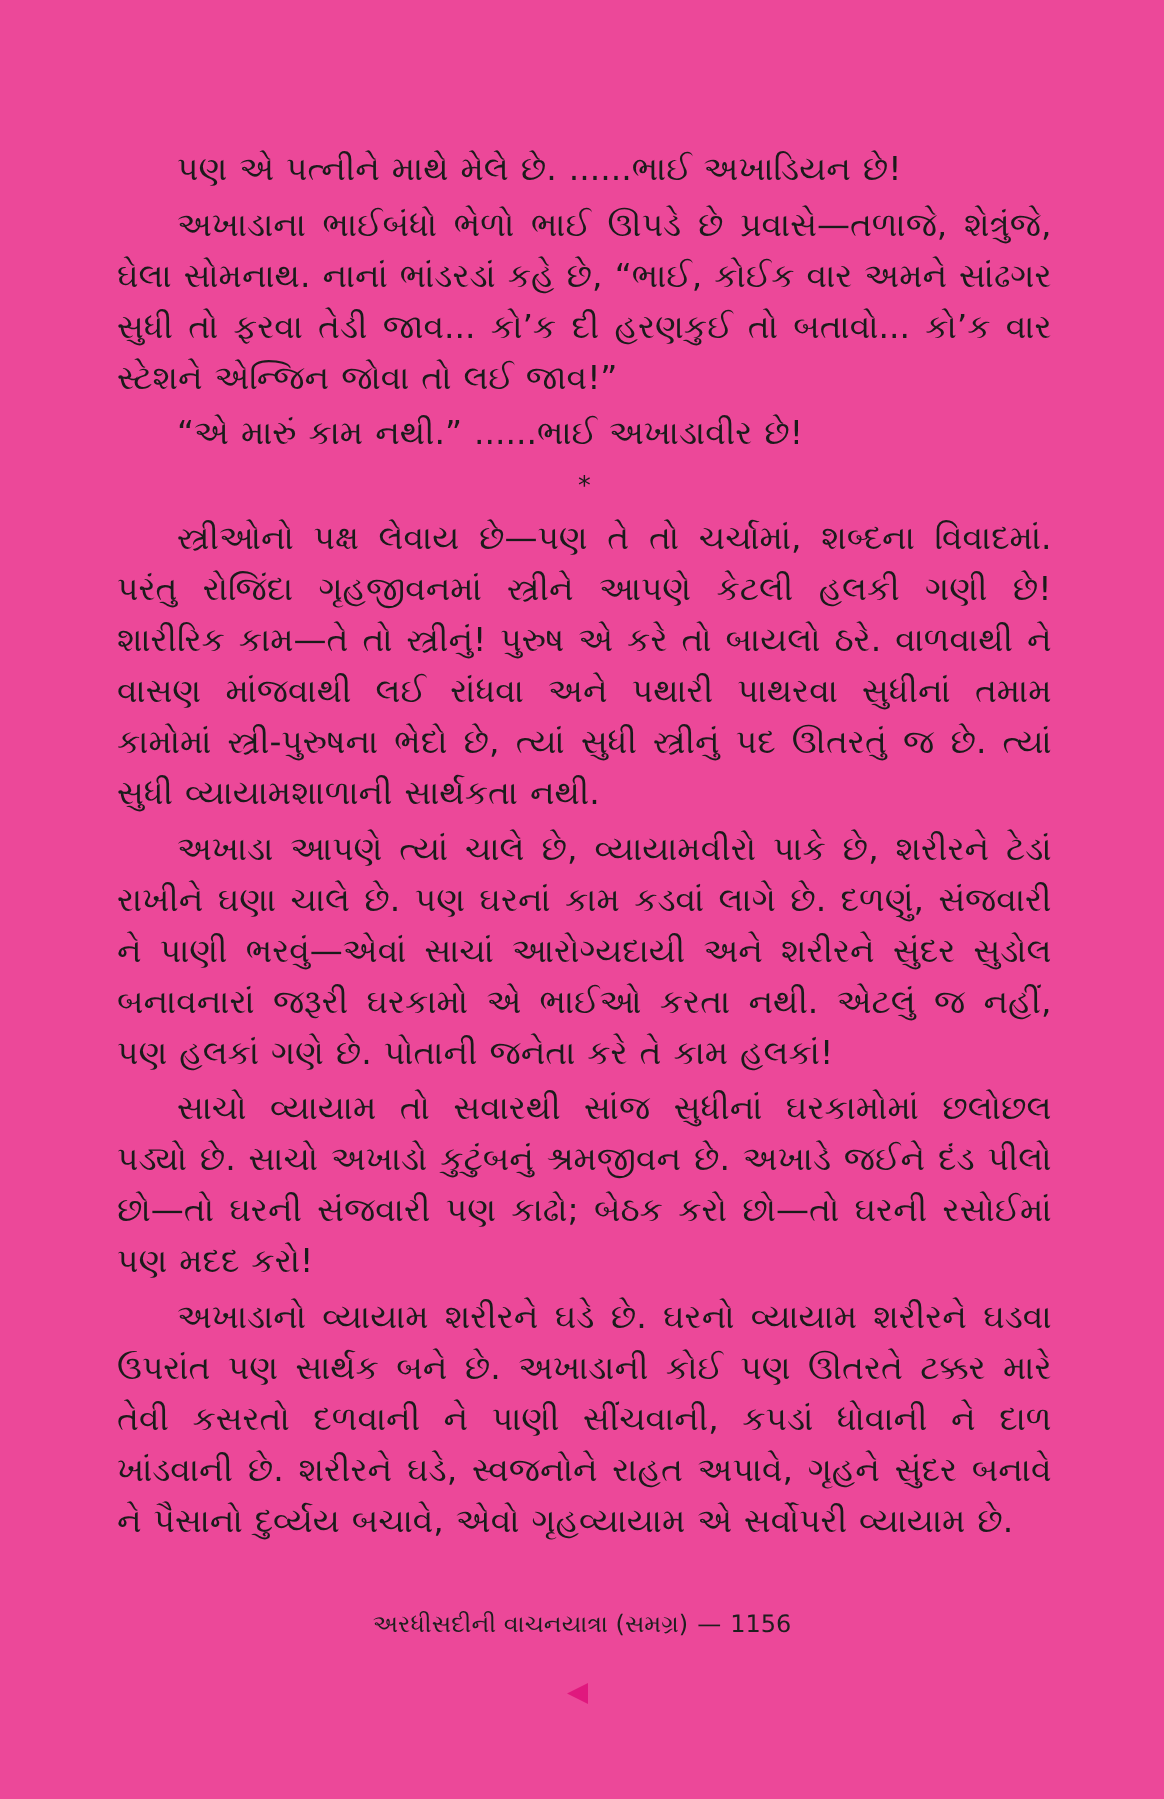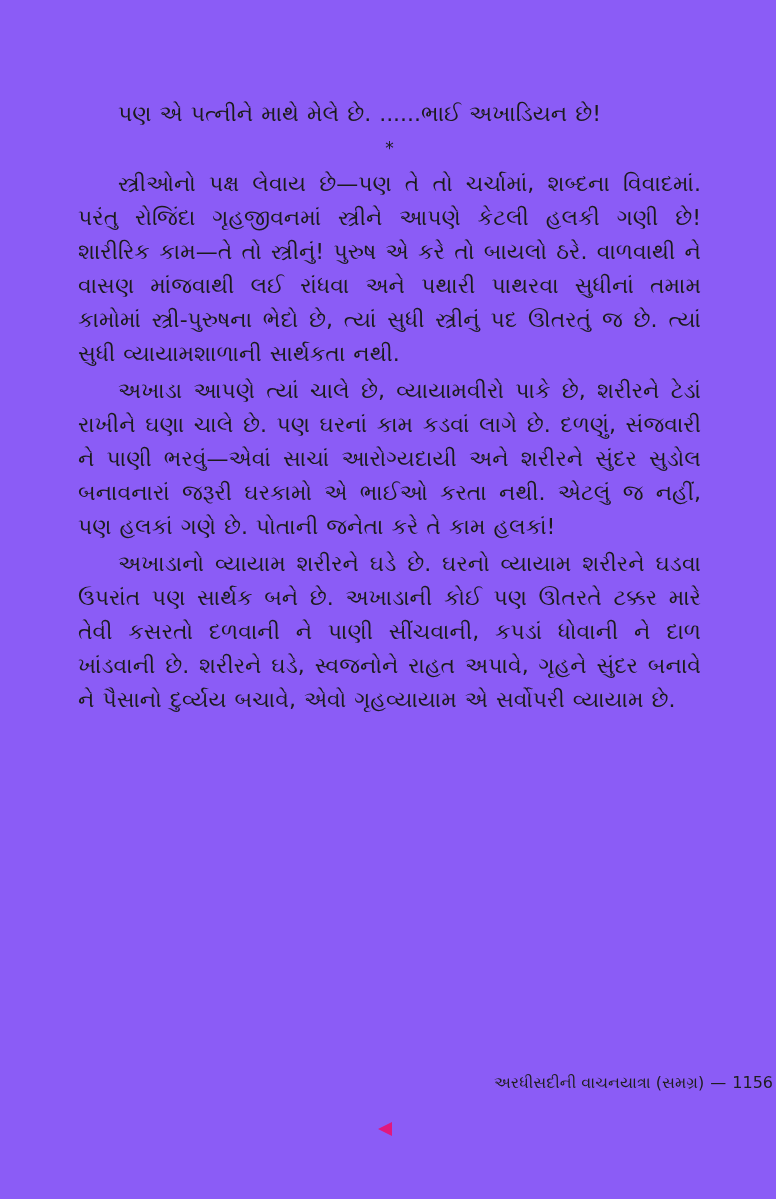--- a/index.html
+++ b/index.html
@@ -5,21 +5,21 @@
 <style>
   html, body {
     margin: 0;
     padding: 0;
     background: #ffffff;
   }
   .page {
     position: relative;
     width: 776px;
     height: 1199px;
-    background: #8b5cf6;
+    background: #ec4899;
     overflow: hidden;
     font-family: "DejaVu Sans", "Liberation Sans", sans-serif;
   }
   .text-block {
     position: absolute;
     left: 78px;
     top: 97px;
     width: 623px;
   }
   .para {
@@ -36,21 +36,21 @@
     font-size: 17px;
     line-height: 20px;
     margin: 7px 0 9px 0;
     color: #1b1b1b;
   }
   .footer {
     position: absolute;
     left: 0;
     top: 1072px;
     width: 776px;
-    text-align: right;
+    text-align: center;
     font-size: 16px;
     line-height: 22px;
     color: #1e1e1e;
   }
   .footer span { padding: 0 3px; }
   .end-marker {
     position: absolute;
     left: 377px;
     top: 1121px;
     width: 16px;
@@ -58,23 +58,26 @@
     display: block;
   }
 </style>
 </head>
 <body>
 
 <div class="page">
 
   <main class="text-block">
     <p class="para">પણ એ પત્નીને માથે મેલે છે. ......ભાઈ અખાડિયન છે!</p>
+    <p class="para">અખાડાના ભાઈબંધો ભેળો ભાઈ ઊપડે છે પ્રવાસે—તળાજે, શેત્રુંજે, ઘેલા સોમનાથ. નાનાં ભાંડરડાં કહે છે, “ભાઈ, કોઈક વાર અમને સાંઢગર સુધી તો ફરવા તેડી જાવ... કો’ક દી હરણકુઈ તો બતાવો... કો’ક વાર સ્ટેશને એન્જિન જોવા તો લઈ જાવ!”</p>
+    <p class="para">“એ મારું કામ નથી.” ......ભાઈ અખાડાવીર છે!</p>
     <div class="section-break">*</div>
     <p class="para">સ્ત્રીઓનો પક્ષ લેવાય છે—પણ તે તો ચર્ચામાં, શબ્દના વિવાદમાં. પરંતુ રોજિંદા ગૃહજીવનમાં સ્ત્રીને આપણે કેટલી હલકી ગણી છે! શારીરિક કામ—તે તો સ્ત્રીનું! પુરુષ એ કરે તો બાયલો ઠરે. વાળવાથી ને વાસણ માંજવાથી લઈ રાંધવા અને પથારી પાથરવા સુધીનાં તમામ કામોમાં સ્ત્રી-પુરુષના ભેદો છે, ત્યાં સુધી સ્ત્રીનું પદ ઊતરતું જ છે. ત્યાં સુધી વ્યાયામશાળાની સાર્થકતા નથી.</p>
     <p class="para">અખાડા આપણે ત્યાં ચાલે છે, વ્યાયામવીરો પાકે છે, શરીરને ટેડાં રાખીને ઘણા ચાલે છે. પણ ઘરનાં કામ કડવાં લાગે છે. દળણું, સંજવારી ને પાણી ભરવું—એવાં સાચાં આરોગ્યદાયી અને શરીરને સુંદર સુડોલ બનાવનારાં જરૂરી ઘરકામો એ ભાઈઓ કરતા નથી. એટલું જ નહીં, પણ હલકાં ગણે છે. પોતાની જનેતા કરે તે કામ હલકાં!</p>
+    <p class="para">સાચો વ્યાયામ તો સવારથી સાંજ સુધીનાં ઘરકામોમાં છલોછલ પડ્યો છે. સાચો અખાડો કુટુંબનું શ્રમજીવન છે. અખાડે જઈને દંડ પીલો છો—તો ઘરની સંજવારી પણ કાઢો; બેઠક કરો છો—તો ઘરની રસોઈમાં પણ મદદ કરો!</p>
     <p class="para">અખાડાનો વ્યાયામ શરીરને ઘડે છે. ઘરનો વ્યાયામ શરીરને ઘડવા ઉપરાંત પણ સાર્થક બને છે. અખાડાની કોઈ પણ ઊતરતે ટક્કર મારે તેવી કસરતો દળવાની ને પાણી સીંચવાની, કપડાં ધોવાની ને દાળ ખાંડવાની છે. શરીરને ઘડે, સ્વજનોને રાહત અપાવે, ગૃહને સુંદર બનાવે ને પૈસાનો દુર્વ્યય બચાવે, એવો ગૃહવ્યાયામ એ સર્વોપરી વ્યાયામ છે.</p>
   </main>
 
   <footer class="footer">
     <span>અરધીસદીની વાચનયાત્રા (સમગ્ર)</span><span>—</span><span>1156</span>
   </footer>
 
   <svg class="end-marker" viewBox="0 0 16 16" aria-hidden="true">
     <polygon points="15,1 15,15 1,8" fill="#e0187e"></polygon>
   </svg>

